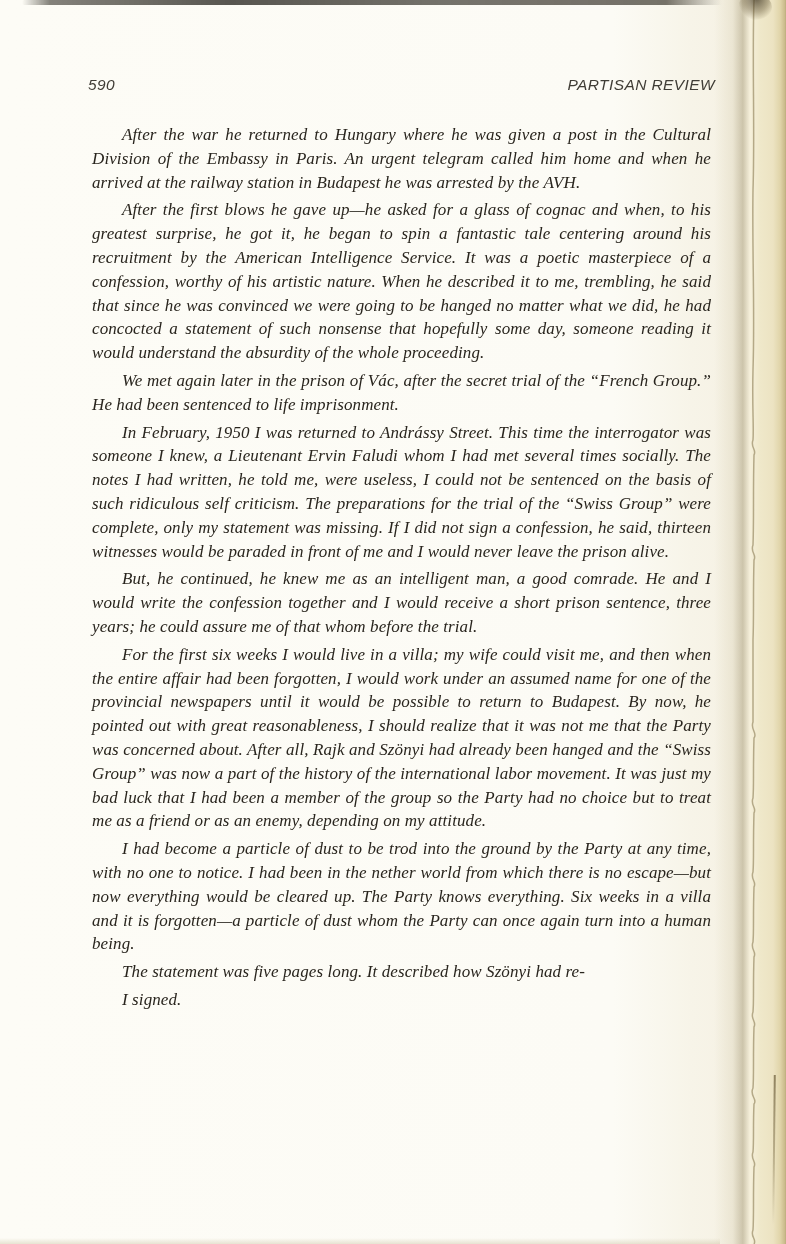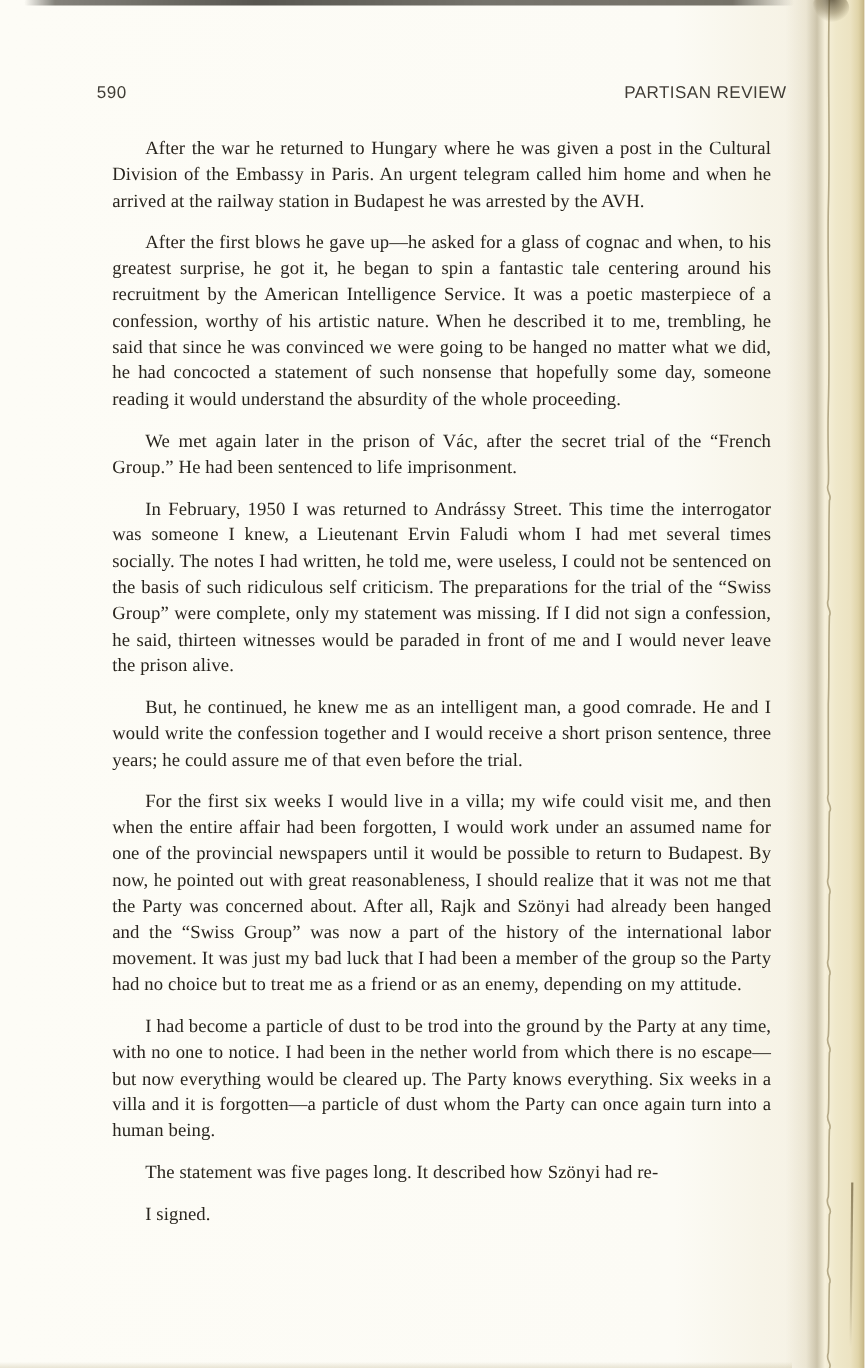--- a/index.html
+++ b/index.html
@@ -5,20 +5,21 @@
   html,body { margin:0; padding:0; }
   body {
     width:786px; height:1244px; overflow:hidden;
     background:#f4f1e6;
     font-family:"Liberation Serif", serif;
   }
   .scan {
     position:relative; width:786px; height:1244px;
     background:linear-gradient(90deg, #fdfcf6 0%, #fcfbf5 78%, #f7f4e8 88%, #f4efe0 100%);
     overflow:hidden;
+    font-style:italic;
   }
   
   .top-edge-shadow {
     position:absolute; top:0; left:22px; width:700px; height:5px;
     background:linear-gradient(90deg,
       rgba(80,78,70,0) 0%, rgba(80,78,70,.7) 4%, rgba(58,56,50,.85) 30%,
       rgba(70,68,60,.75) 60%, rgba(84,80,70,.8) 92%, rgba(84,80,70,0) 100%);
     filter:blur(.6px);
     border-radius:2px;
   }
@@ -54,21 +55,21 @@
   
   .page { position:absolute; left:88px; top:76px; width:627px; }
   .header {
     display:flex; justify-content:space-between; align-items:flex-start;
     font-family:"Liberation Sans", sans-serif;
     font-size:15.5px; line-height:17px; letter-spacing:.4px;
     color:#403d36;
   }
   .body-text { margin-top:30px; }
   .body-text p {
-    margin:14px; text-indent:30px;
+    margin:4px; text-indent:30px;
     font-family:"Liberation Serif", serif;
     font-size:17px; line-height:23.8px;
     text-align:justify; letter-spacing:.1px;
     color:#29251e;
   }
 </style>
 </head>
 <body>
 
 <div class="scan">
@@ -78,21 +79,21 @@
   <div class="page">
     <div class="header">
       <span class="page-number">590</span>
       <span class="journal-title">PARTISAN REVIEW</span>
     </div>
     <div class="body-text">
         <p>After the war he returned to Hungary where he was given a post in the Cultural Division of the Embassy in Paris. An urgent telegram called him home and when he arrived at the railway station in Budapest he was arrested by the AVH.</p>
         <p>After the first blows he gave up—he asked for a glass of cognac and when, to his greatest surprise, he got it, he began to spin a fantastic tale centering around his recruitment by the American Intelligence Service. It was a poetic masterpiece of a confession, worthy of his artistic nature. When he described it to me, trembling, he said that since he was convinced we were going to be hanged no matter what we did, he had concocted a statement of such nonsense that hopefully some day, someone reading it would understand the absurdity of the whole proceeding.</p>
         <p>We met again later in the prison of Vác, after the secret trial of the “French Group.” He had been sentenced to life imprisonment.</p>
         <p>In February, 1950 I was returned to Andrássy Street. This time the interrogator was someone I knew, a Lieutenant Ervin Faludi whom I had met several times socially. The notes I had written, he told me, were useless, I could not be sentenced on the basis of such ridiculous self criticism. The preparations for the trial of the “Swiss Group” were complete, only my statement was missing. If I did not sign a confession, he said, thirteen witnesses would be paraded in front of me and I would never leave the prison alive.</p>
-        <p>But, he continued, he knew me as an intelligent man, a good comrade. He and I would write the confession together and I would receive a short prison sentence, three years; he could assure me of that even before the trial.</p>
+        <p>But, he continued, he knew me as an intelligent man, a good comrade. He and I would write the confession together and I would receive a short prison sentence, three years; he could assure me of that whom before the trial.</p>
         <p>For the first six weeks I would live in a villa; my wife could visit me, and then when the entire affair had been forgotten, I would work under an assumed name for one of the provincial newspapers until it would be possible to return to Budapest. By now, he pointed out with great reasonableness, I should realize that it was not me that the Party was concerned about. After all, Rajk and Szönyi had already been hanged and the “Swiss Group” was now a part of the history of the international labor movement. It was just my bad luck that I had been a member of the group so the Party had no choice but to treat me as a friend or as an enemy, depending on my attitude.</p>
         <p>I had become a particle of dust to be trod into the ground by the Party at any time, with no one to notice. I had been in the nether world from which there is no escape—but now everything would be cleared up. The Party knows everything. Six weeks in a villa and it is forgotten—a particle of dust whom the Party can once again turn into a human being.</p>
         <p>The statement was five pages long. It described how Szönyi had re-</p>
         <p>I signed.</p>
       </div>
   </div>
 
   <div class="book-edge"></div>
 
   <svg class="deckle-svg" viewBox="0 0 18 1244" preserveAspectRatio="none">

